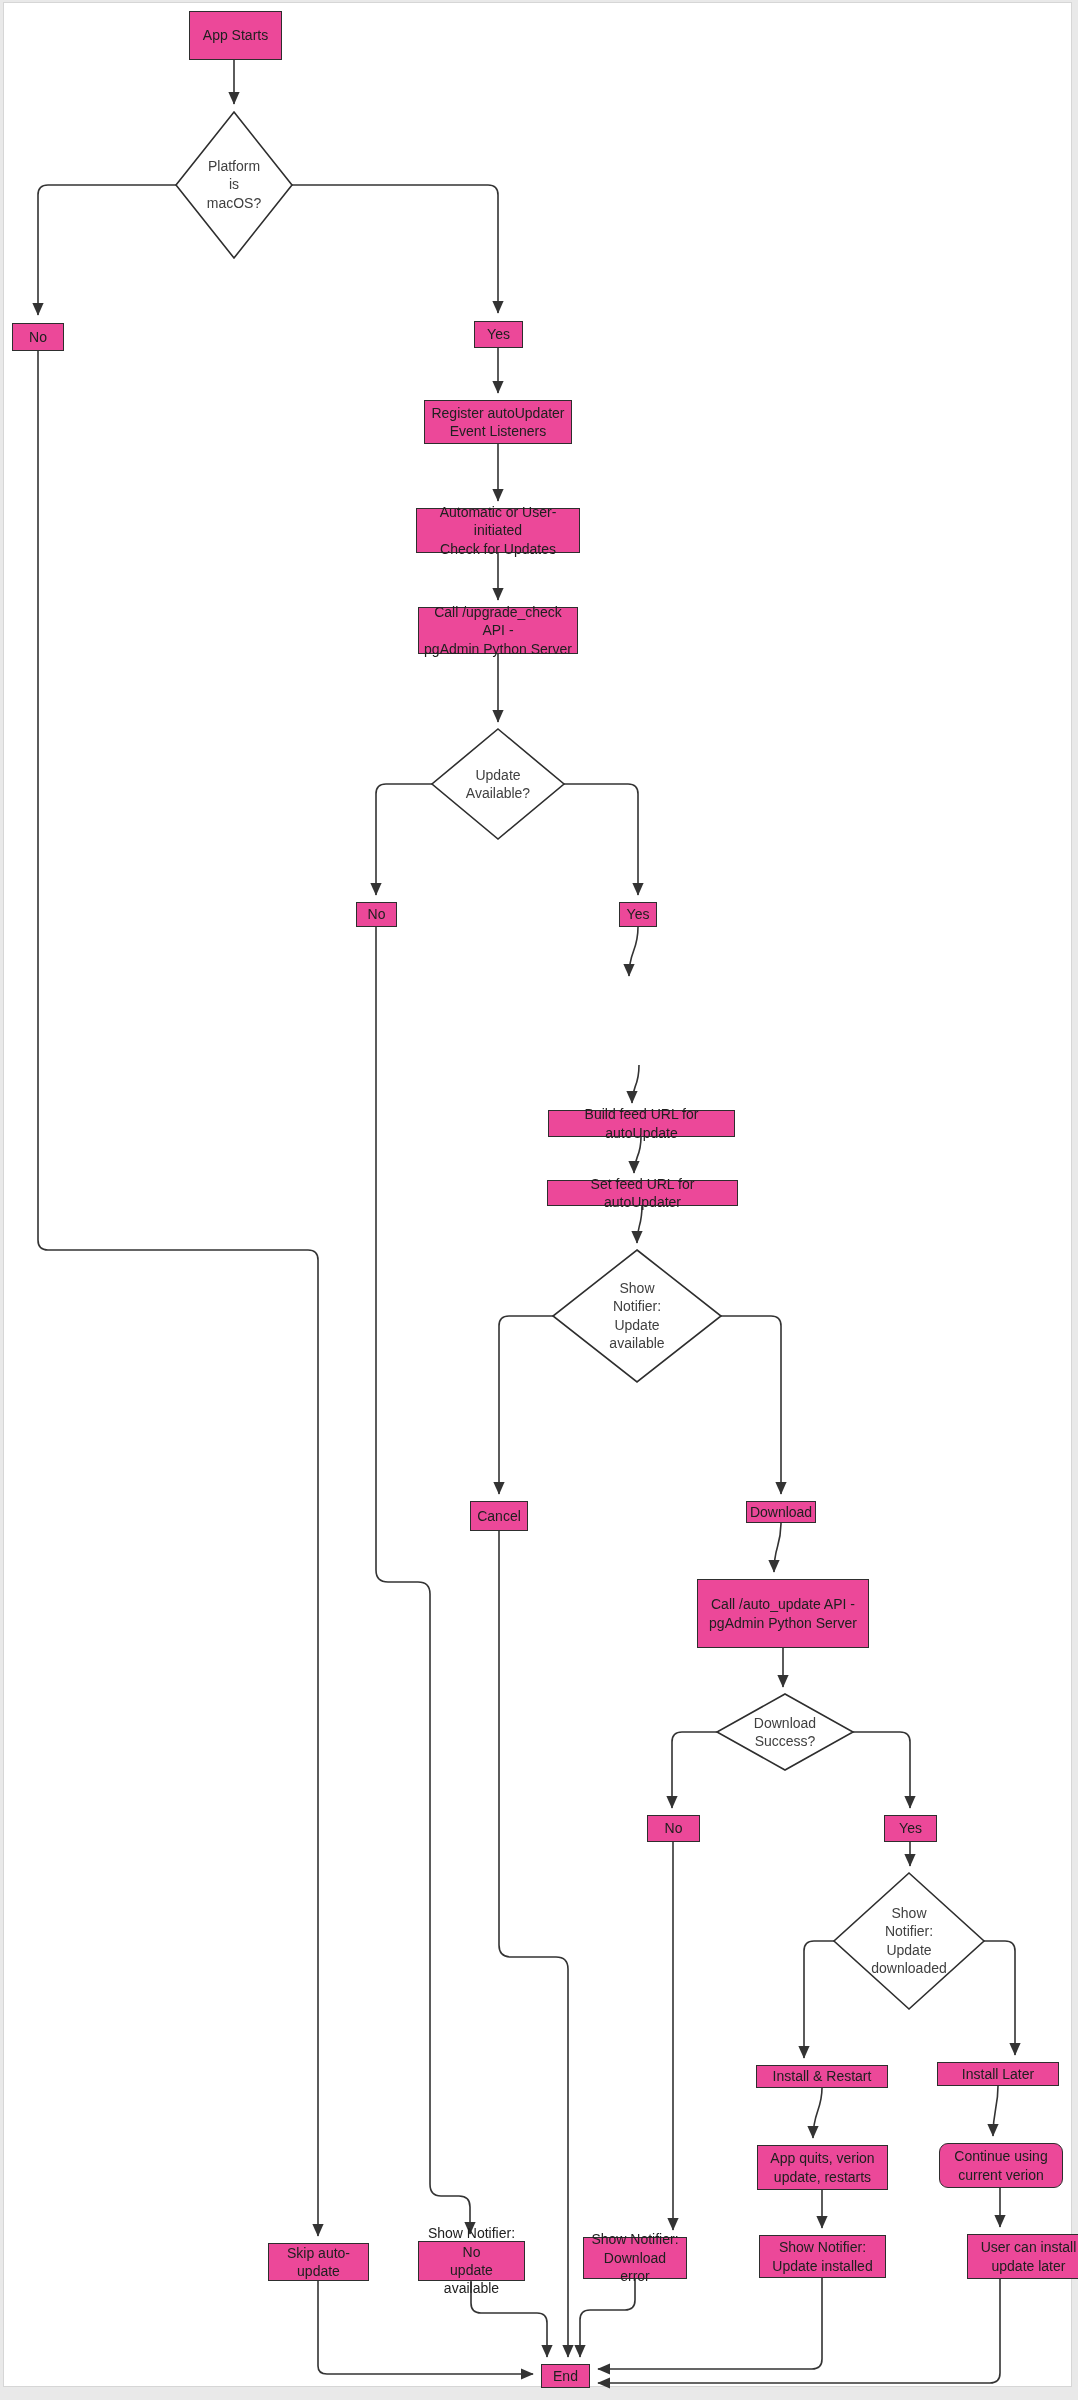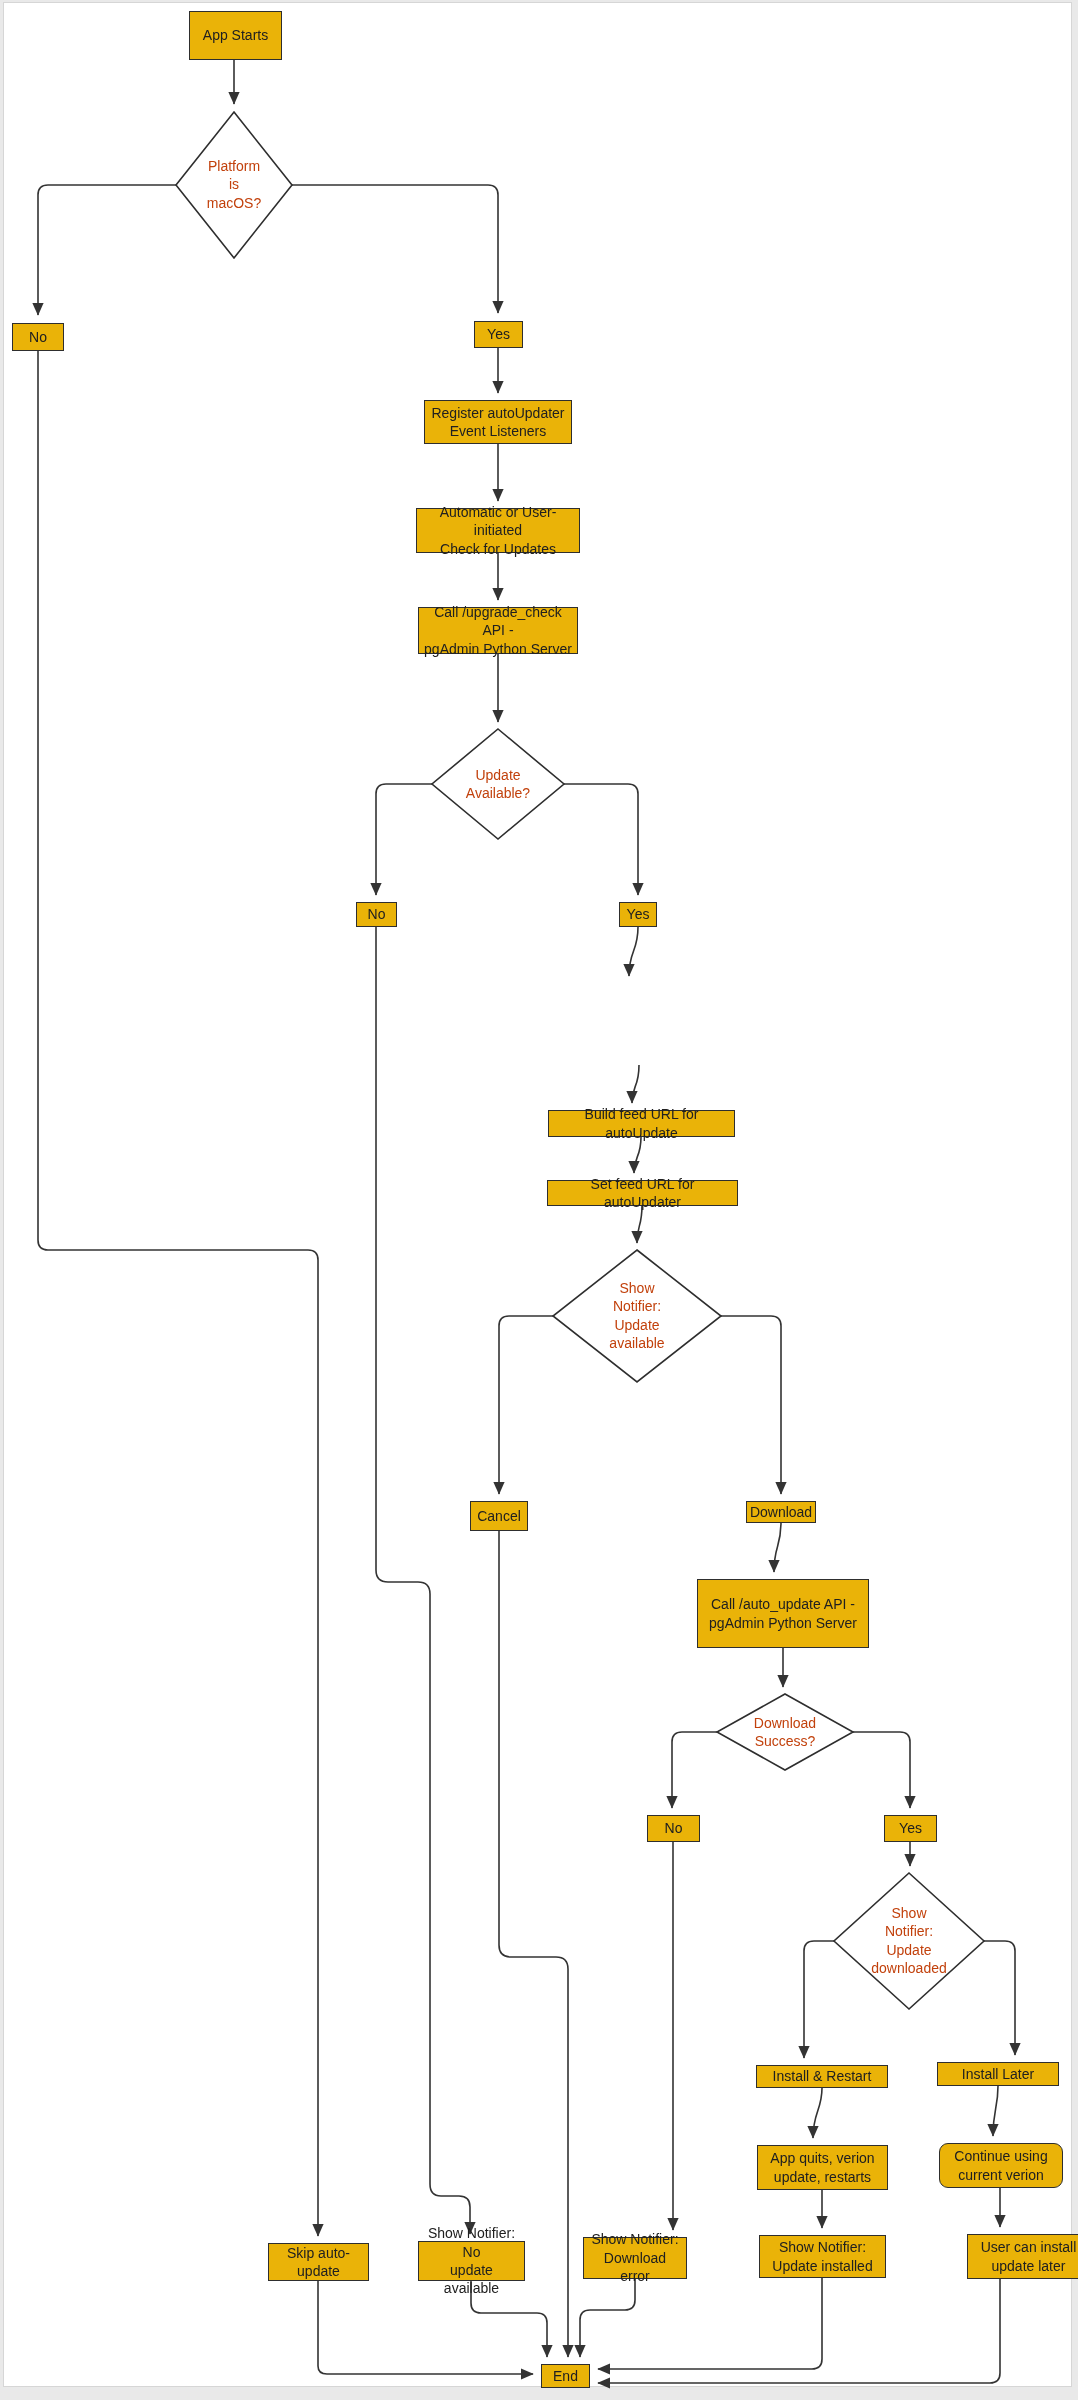--- a/index.html
+++ b/index.html
@@ -10,28 +10,28 @@
     overflow:hidden;
   }
   .card{
     position:absolute;left:3px;top:2px;width:1069px;height:2385px;
     background:#ffffff;border:1px solid #d6d6d6;box-sizing:border-box;
   }
   .layer{position:absolute;left:0;top:0;width:1078px;height:2400px;}
   svg.layer{pointer-events:none;}
   .node{
     position:absolute;box-sizing:border-box;
-    background:#eab308;border:1.6px solid #2e2e2e;
+    background:#ec4899;border:1.6px solid #2e2e2e;
     display:flex;align-items:center;justify-content:center;
     text-align:center;color:#202020;font-size:14px;line-height:1.32;
     white-space:pre-line;padding:2px 4px;
   }
   .dlabel{
     position:absolute;transform:translate(-50%,-50%);
-    text-align:center;color:#c2410c;font-size:14px;line-height:1.32;
+    text-align:center;color:#404040;font-size:14px;line-height:1.32;
     white-space:pre-line;width:150px;pointer-events:none;
   }
 </style>
 </head>
 <body>
 
 <div class="card"></div>
 
 <svg class="layer" width="1078" height="2400" viewBox="0 0 1078 2400">
   <defs>

